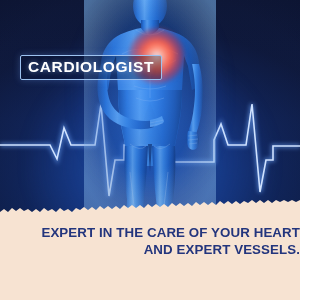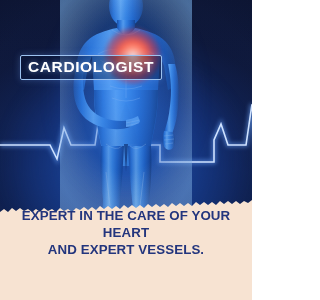--- a/index.html
+++ b/index.html
@@ -2,21 +2,21 @@
 <html><head>
 <meta charset="utf-8">
 <style>
   html, body {
     margin: 0;
     padding: 0;
     background: #ffffff;
   }
   #poster {
     position: relative;
-    width: 252px;
+    width: 300px;
     height: 300px;
     overflow: hidden;
     font-family: "Liberation Sans", sans-serif;
     background: #0d1533;
     user-select: none;
   }
 
   
   .bg-base {
     position: absolute;
@@ -134,21 +134,21 @@
     width: 300px;
     height: 100px;
   }
   .paper svg { display: block; width: 100%; height: 100%; }
 
   .tagline {
     position: absolute;
     left: 0;
     right: 0;
     bottom: 42px;
-    text-align: center;
+    text-align: right;
     color: #23357d;
     font-size: 13.3px;
     font-weight: bold;
     letter-spacing: 0.1px;
     line-height: 17px;
   }
   .tagline span { display: block; }
 </style>
 </head>
 <body>

